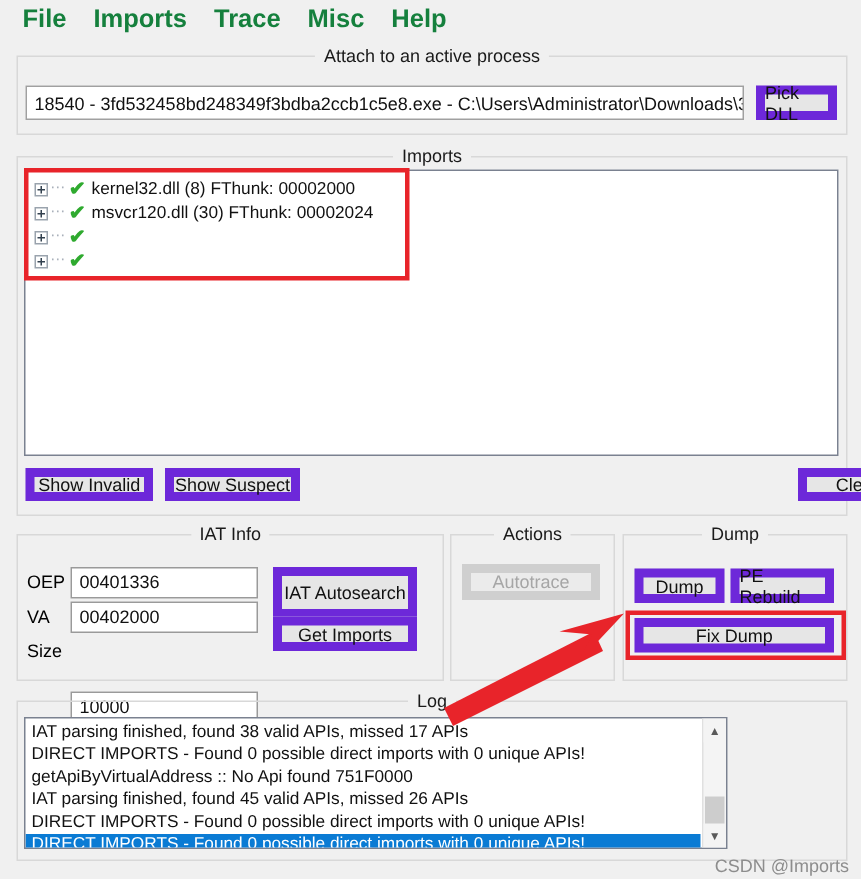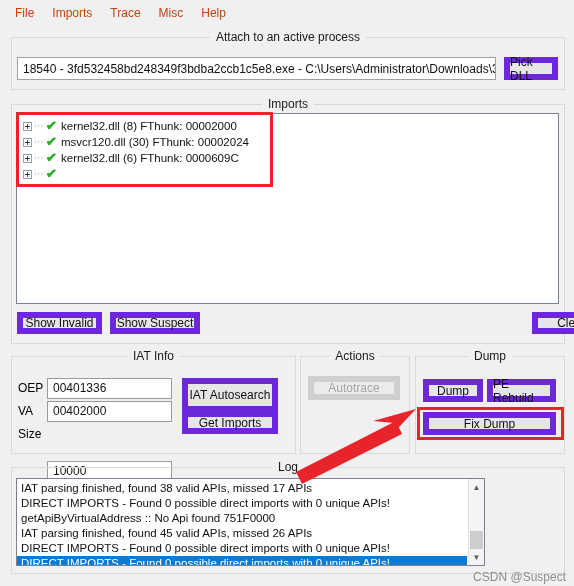--- a/index.html
+++ b/index.html
@@ -19,23 +19,24 @@
   
   .menubar {
     height: 26px;
     display: flex;
     align-items: center;
     padding-left: 6px;
     background: #f0f0f0;
   }
   .menubar .mi {
     padding: 3px 9px;
-    font-size: 12px;
-    color: #c2410c;
+    font-size: 17px;
+    color: #15803d;
     cursor: default;
+    font-weight: bold;
   }
 
   
   .group {
     position: absolute;
     border: 1px solid #d8d8d8;
     background: transparent;
   }
   .group > .legend {
     position: absolute;
@@ -252,21 +253,20 @@
   <div class="tree-row">
     <span class="expander"></span>
     <span class="dots">⋯</span>
     <span class="check">✔</span>
     <span class="tree-label">msvcr120.dll (30) FThunk: 00002024</span>
   </div>
   <div class="tree-row">
     <span class="expander"></span>
     <span class="dots">⋯</span>
     <span class="check">✔</span>
-    <span class="tree-label">kernel32.dll (6) FThunk: 0000609C</span>
   </div>
   <div class="tree-row">
     <span class="expander"></span>
     <span class="dots">⋯</span>
     <span class="check">✔</span>
   </div>
 </div>
 
 <div class="redbox" style="left:16px; top:112px; width:257px; height:75px;"></div>
 
@@ -343,13 +343,13 @@
   </div>
 </div>
 
 <svg class="arrow-svg" viewBox="0 0 574 586">
   <g fill="#e8242a">
     <polygon points="296,472 396,421 402,434 302,484"></polygon>
     <polygon points="416,409 385,442 395,423 373,421"></polygon>
   </g>
 </svg>
 
-<div class="watermark">CSDN @Suspect</div>
+<div class="watermark">CSDN @Imports</div>
 
 </body></html>

